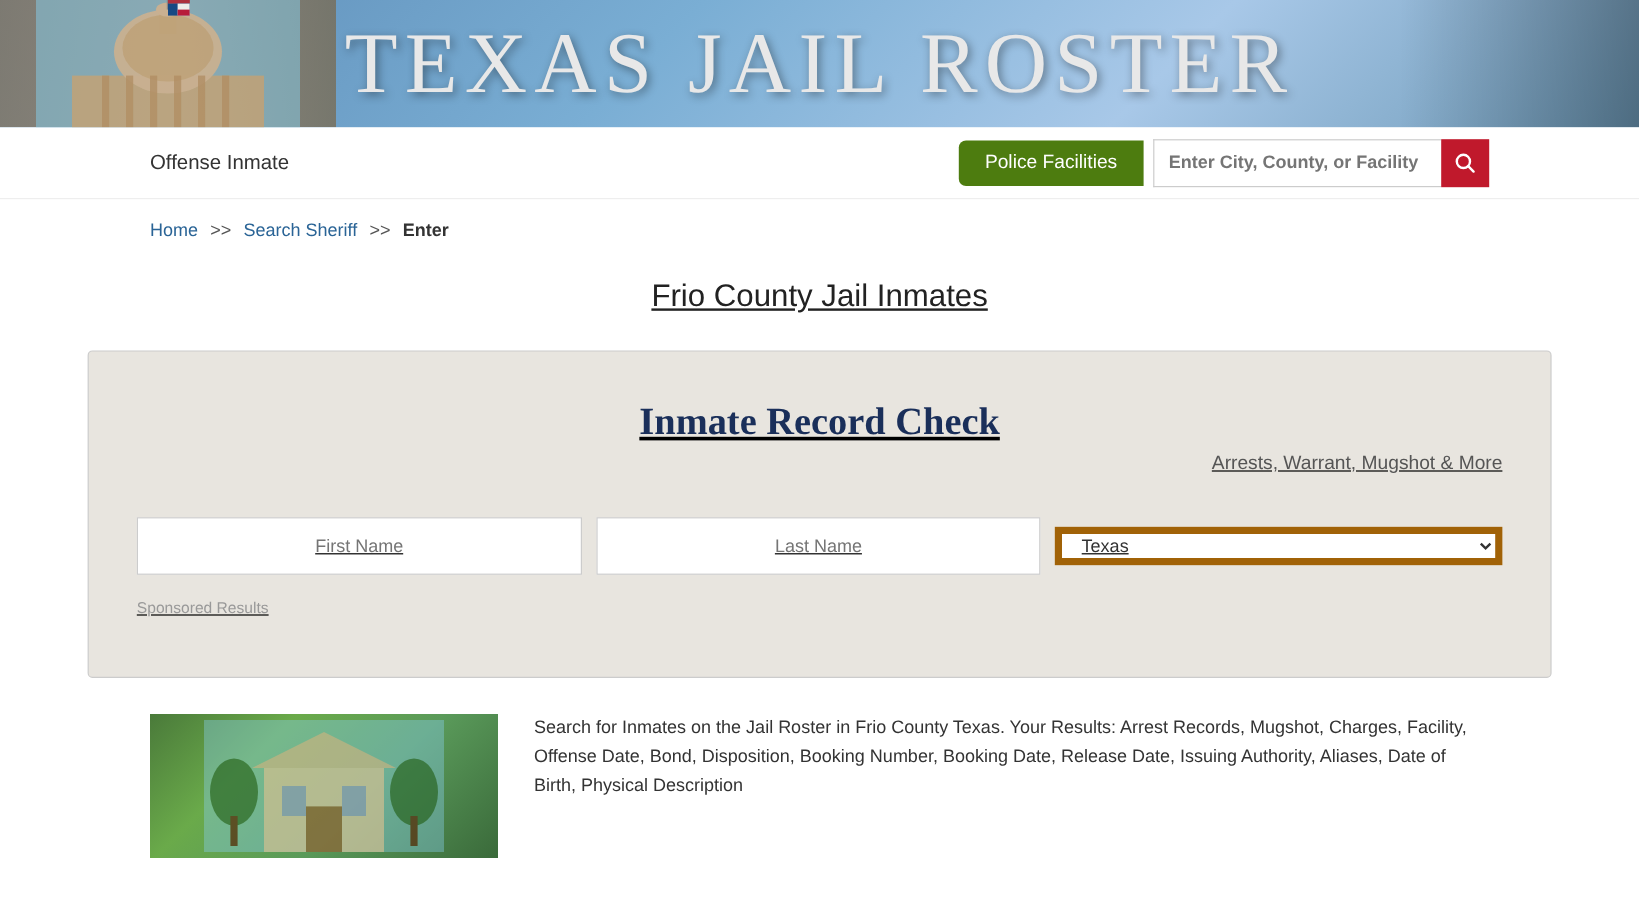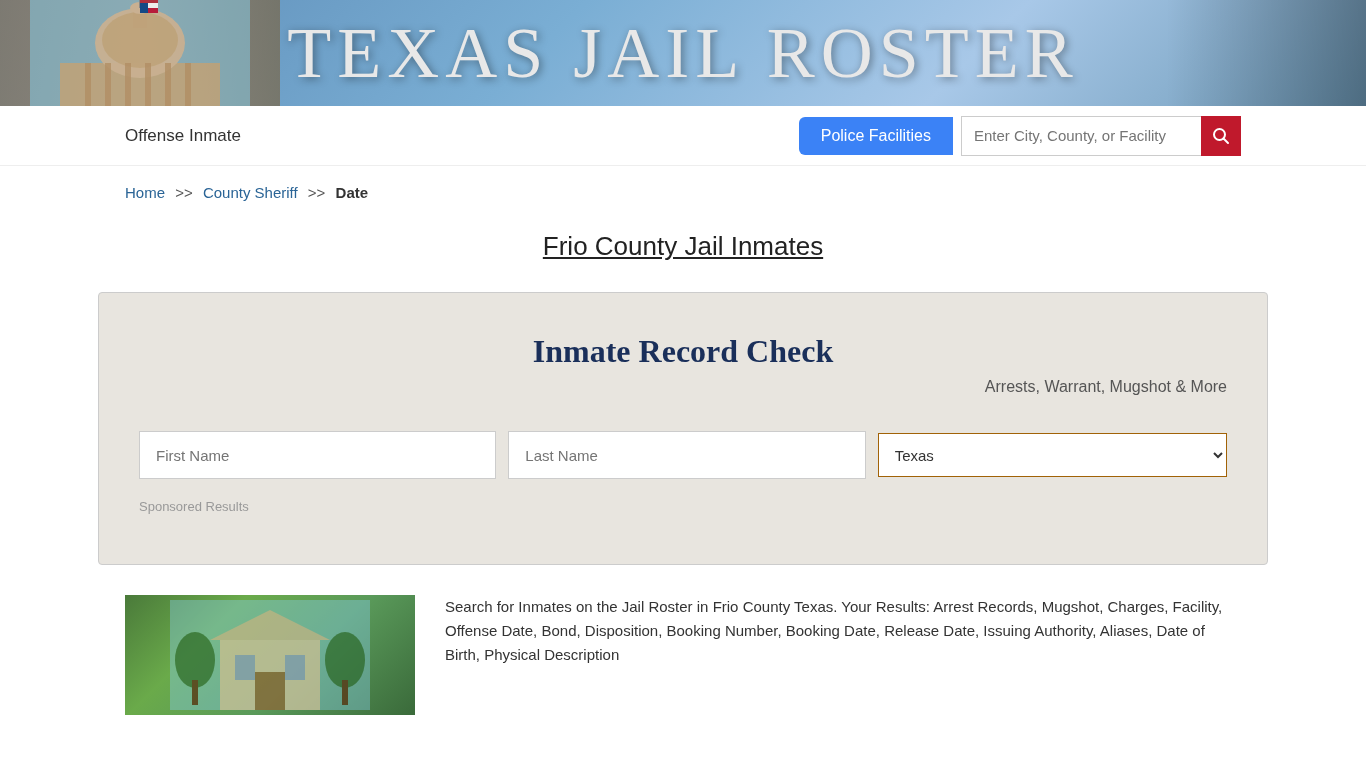--- a/index.html
+++ b/index.html
@@ -79,21 +79,21 @@
     }
     .nav-btn {
       padding: 10px 22px;
       font-size: 16px;
       font-family: Arial, sans-serif;
       cursor: pointer;
       border: none;
       color: #fff;
     }
     .nav-btn-police {
-      background: #3b82f6;
+      background: #4d7c0f;
       border-radius: 6px 0 0 6px;
     }
     .nav-btn-county {
       background: #1a2f5a;
       border-radius: 0 6px 6px 0;
     }
     .nav-search-box {
       display: flex;
       align-items: center;
       margin-left: 8px;
@@ -101,20 +101,21 @@
     .nav-search-input {
       width: 240px;
       height: 40px;
       padding: 0 12px;
       font-size: 15px;
       border: 1px solid #ccc;
       border-right: none;
       font-family: Arial, sans-serif;
       color: #999;
       outline: none;
+      font-weight: bold;
     }
     .nav-search-btn {
       width: 40px;
       height: 40px;
       background: #c0192c;
       border: none;
       cursor: pointer;
       display: flex;
       align-items: center;
       justify-content: center;
@@ -147,21 +148,22 @@
       font-size: 26px;
       font-family: Arial, sans-serif;
       color: #222;
       margin: 20px 0 30px;
       font-weight: normal;
       text-decoration: underline;
     }
 
     
     .main-content {
-      padding: 0 98px;
+      padding: 0 73px;
+      text-decoration: underline;
     }
 
     
     .record-check-box {
       background: #e8e5df;
       border: 1px solid #ccc;
       border-radius: 4px;
       padding: 40px 40px 50px;
       margin-bottom: 30px;
     }
@@ -187,27 +189,28 @@
     .form-input {
       flex: 1;
       height: 48px;
       padding: 0 16px;
       font-size: 15px;
       border: 1px solid #ccc;
       background: #fff;
       font-family: Arial, sans-serif;
       color: #999;
       outline: none;
+      text-align: center;
     }
     .form-select {
       flex: 1;
-      height: 44px;
+      height: 32px;
       padding: 0 12px;
       font-size: 15px;
-      border: 1px solid #a16207;
+      border: 6px solid #a16207;
       background: #fff;
       font-family: Arial, sans-serif;
       color: #333;
       outline: none;
       cursor: pointer;
     }
     .form-search-btn {
       height: 48px;
       padding: 0 40px;
       background: #c0192c;
@@ -314,23 +317,23 @@
         <circle cx="7.5" cy="7.5" r="5.5" stroke="white" stroke-width="2"></circle>
         <line x1="11.5" y1="11.5" x2="16" y2="16" stroke="white" stroke-width="2" stroke-linecap="round"></line>
       </svg>
     </button>
   </div>
 </nav>
 
 <div class="breadcrumb">
   <a href="#">Home</a>
   <span class="breadcrumb-sep">&gt;&gt;</span>
-  <a href="#">County Sheriff</a>
+  <a href="#">Search Sheriff</a>
   <span class="breadcrumb-sep">&gt;&gt;</span>
-  <span class="breadcrumb-current">Date</span>
+  <span class="breadcrumb-current">Enter</span>
 </div>
 
 <h1 class="page-title">Frio County Jail Inmates</h1>
 
 <div class="main-content">
 
   <div class="record-check-box">
     <h2 class="record-check-title">Inmate Record Check</h2>
     <p class="record-check-subtitle">Arrests, Warrant, Mugshot &amp; More</p>
     <div class="record-check-form">

